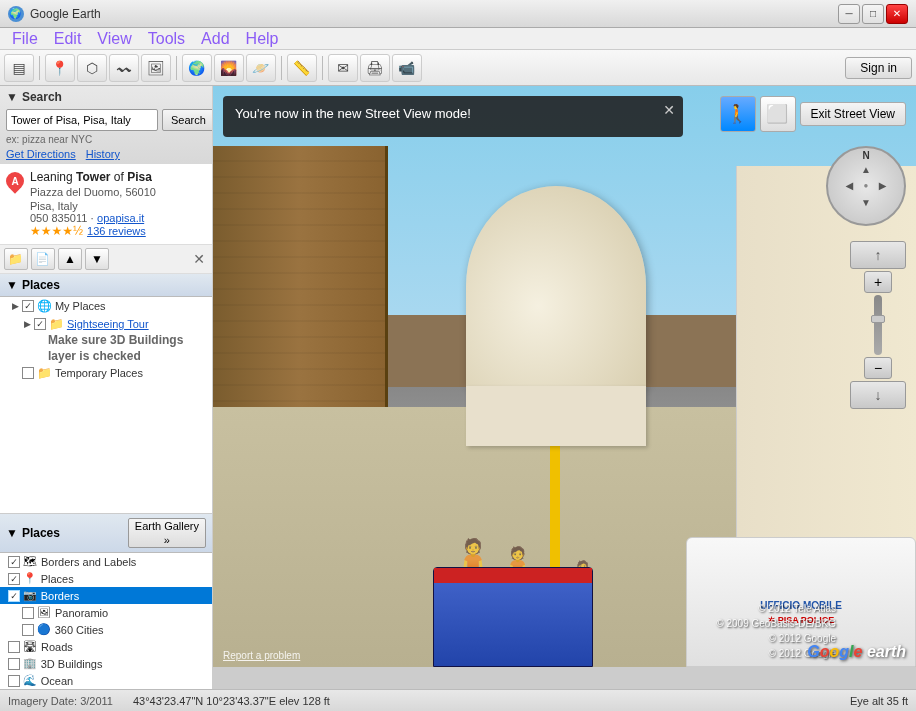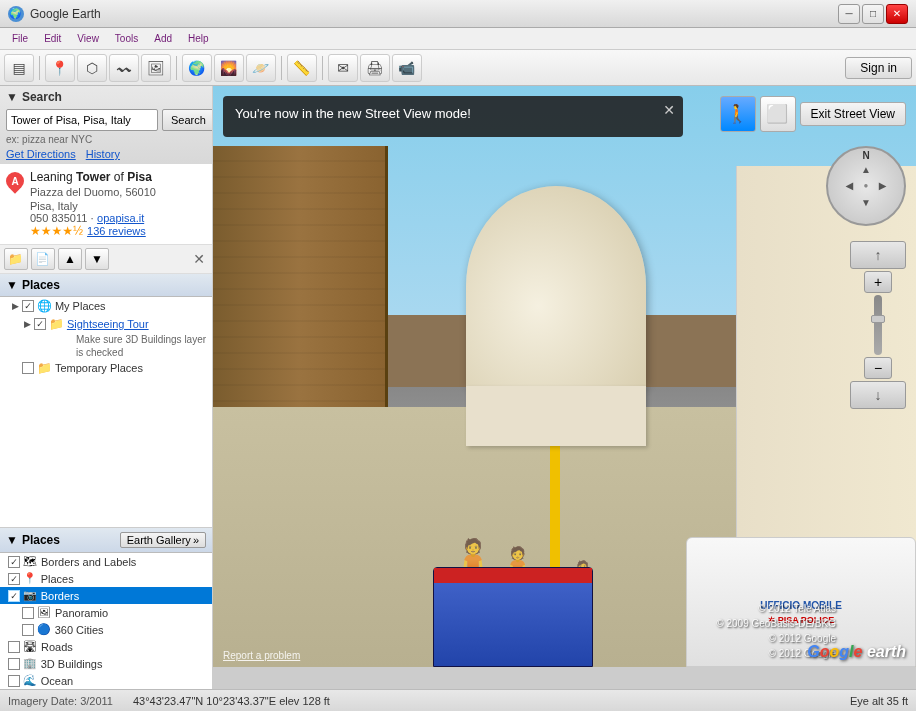--- a/index.html
+++ b/index.html
@@ -23,21 +23,21 @@
 
     
     .menu-bar {
       background: #f0f0f0;
       height: 22px;
       display: flex;
       align-items: center;
       padding: 0 4px;
       border-bottom: 1px solid #ccc;
     }
-    .menu-item { padding: 2px 8px; cursor: pointer; font-size: 10px; color: #701a75; border-radius: 2px; }
+    .menu-item { padding: 2px 8px; cursor: pointer; font-size: 16px; color: #8b5cf6; border-radius: 2px; }
 
     
     .toolbar {
       background: linear-gradient(to bottom, #f8f8f8, #e8e8e8);
       height: 36px;
       display: flex;
       align-items: center;
       padding: 0 4px;
       border-bottom: 1px solid #bbb;
       gap: 2px;
@@ -188,21 +188,21 @@
       font-size: 11px;
       cursor: pointer;
     }
     .tree-indent1 { padding-left: 12px; }
     .tree-indent2 { padding-left: 24px; }
     .tree-arrow { font-size: 9px; margin-right: 3px; color: #555; }
     .checkbox { width: 12px; height: 12px; border: 1px solid #888; margin-right: 3px; background: #fff; display: flex; align-items: center; justify-content: center; flex-shrink: 0; }
     .checkbox.checked::after { content: '✓'; font-size: 9px; color: #333; }
     .folder-icon { margin-right: 3px; font-size: 12px; }
     .tree-label { color: #1155cc; text-decoration: underline; }
-    .tree-note { font-size: 10px; color: #666; padding-left: 76px; line-height: 1.3; }
+    .tree-note { font-size: 12px; color: #666; padding-left: 48px; line-height: 1.3; font-weight: bold; }
     .tree-plain { color: #333; }
 
     
     .layers-section {
       background: #fff;
       border-top: 1px solid #ccc;
     }
     .layers-header {
       background: linear-gradient(to bottom, #e0e8f0, #ccd8e8);
       padding: 4px 6px;
@@ -213,21 +213,21 @@
       border-bottom: 1px solid #bbb;
     }
     .earth-gallery-btn {
       margin-left: auto;
       padding: 1px 6px;
       background: linear-gradient(to bottom, #f5f5f5, #ddd);
       border: 1px solid #999;
       border-radius: 2px;
       cursor: pointer;
       font-size: 11px;
-      display: flex; align-items: center; gap: 2px;
+      display: flex; align-items: center; gap: 2px; flex-direction: column;
     }
     .layers-list { overflow-y: auto; max-height: 140px; }
     .layer-item {
       display: flex;
       align-items: center;
       padding: 2px 4px 2px 8px;
       font-size: 11px;
       cursor: pointer;
     }
     .layer-item.selected { background: #0078d7; color: white; }

